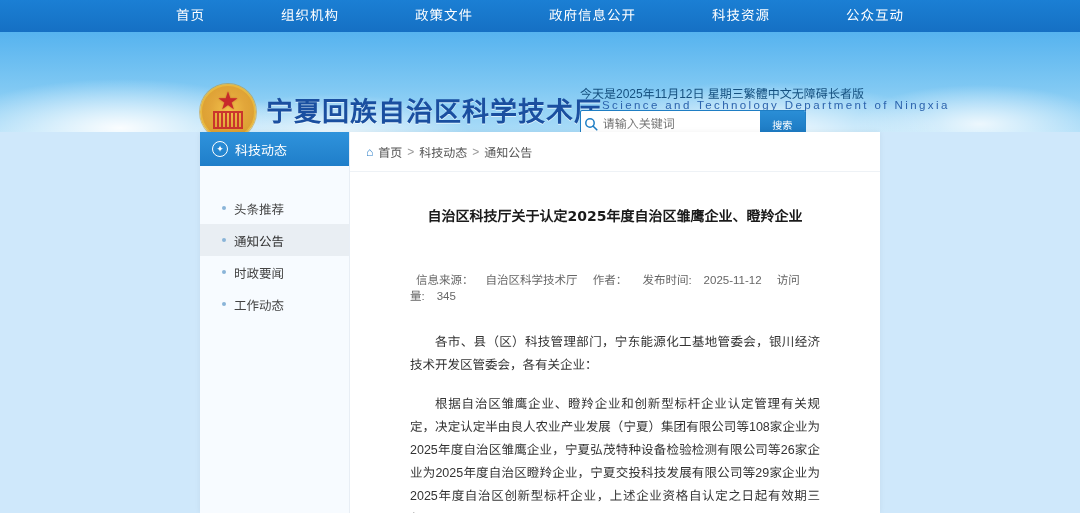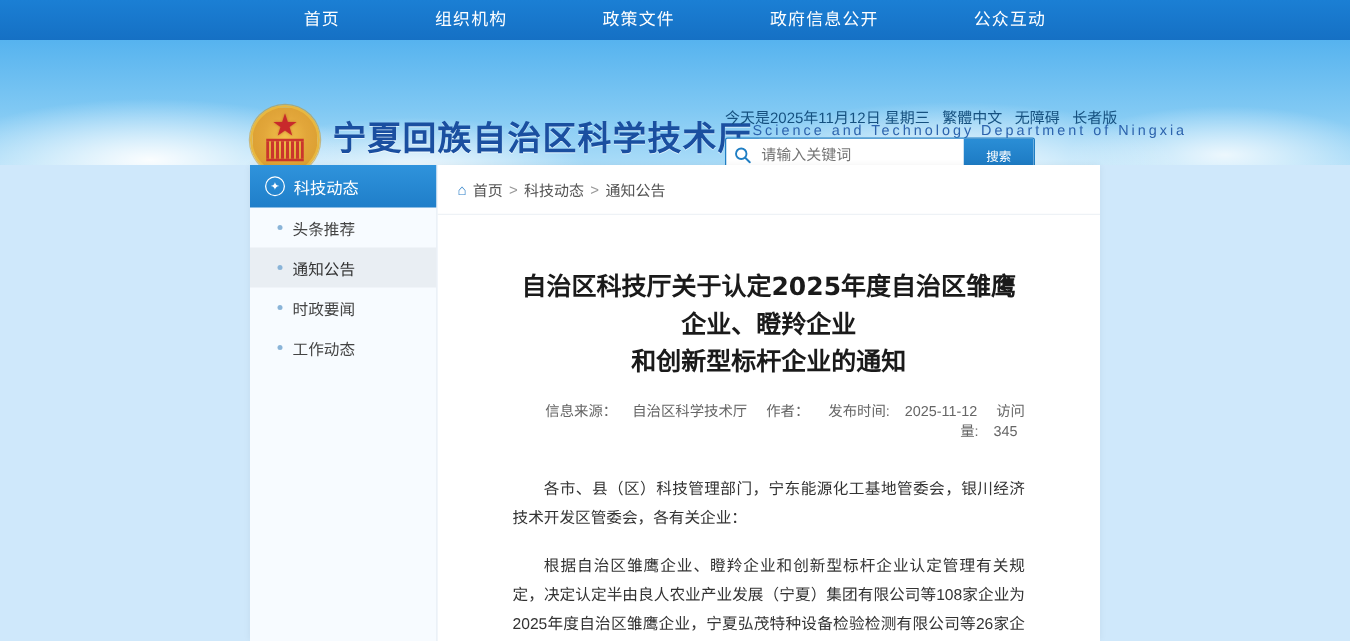--- a/index.html
+++ b/index.html
@@ -98,32 +98,32 @@
   .banner-right {
     position: absolute;
     right: 200px; top: 52px;
     width: 300px;
   }
   .banner-links {
     font-size: 12px;
     color: #15507f;
     display: flex;
     align-items: center;
-    gap: 10px;
+    gap: 0;
     white-space: nowrap;
     margin-bottom: 9px;
     justify-content: flex-start;
   }
   .banner-links .date-text { color: #15507f; }
   .banner-links .lk { color: #15507f; cursor: pointer; }
 
   .searchbar {
     display: flex;
     height: 28px;
-    width: 248px;
+    width: 226px;
     border: 1px solid #1f7ec4;
     background: #ffffff;
     border-radius: 2px;
     overflow: hidden;
   }
   .search-ico {
     width: 26px; display: flex; align-items: center; justify-content: center;
     color: #1f7ec4;
   }
   .search-input {
@@ -166,21 +166,21 @@
     gap: 7px;
     padding-left: 12px;
     font-size: 13px;
   }
   .sb-ico {
     width: 16px; height: 16px; border-radius: 50%;
     border: 1.5px solid #fff;
     display: inline-flex; align-items: center; justify-content: center;
     font-size: 9px; line-height: 1;
   }
-  .sidebar-list { padding-top: 0; }
+  .sidebar-list { padding-top: 26px; }
   .sb-item {
     height: 32px;
     display: flex; align-items: center;
     font-size: 12.5px;
     color: #444;
     padding-left: 22px;
     cursor: pointer;
     position: relative;
   }
   .sb-item .dot {
@@ -212,32 +212,32 @@
   .crumb .home-ico { color: #2f80c8; font-size: 12px; }
   .crumb a { color: #555; text-decoration: none; cursor: pointer; }
   .crumb .sep { color: #999; }
 
   .article {
     padding: 26px 60px 10px 60px;
   }
   .art-title {
     text-align: center;
     font-family: "DejaVu Sans", sans-serif;
-    font-size: 20px;
+    font-size: 14px;
     font-weight: bold;
     color: #1a1a1a;
     line-height: 30px;
-    margin: 16px auto;
+    margin: 3px auto;
     max-width: 560px;
   }
   .art-meta {
-    text-align: right;
+    text-align: left;
     font-size: 11.5px;
     color: #666;
-    margin-top: 15px;
+    margin-top: 40px;
     padding-bottom: 10px;
   }
   .art-meta span { margin: 0 6px; }
   .art-body {
     margin-top: 18px;
     font-size: 12.5px;
     color: #333;
     line-height: 23px;
   }
   .art-body p {
@@ -247,20 +247,21 @@
   }
 </style>
 </head>
 <body>
 
 <div class="topnav">
   <div class="nav-item">首页</div>
   <div class="nav-item">组织机构</div>
   <div class="nav-item">政策文件</div>
   <div class="nav-item">政府信息公开</div>
+  <div class="nav-item">科技资源</div>
   <div class="nav-item">公众互动</div>
 </div>
 
 <div class="banner">
 
   <div class="logo-area">
     <div class="emblem"></div>
     <div class="site-titles">
       <div class="site-title-cn">宁夏回族自治区科学技术厅</div>
       <div class="site-title-en">Science  and  Technology  Department  of  Ningxia</div>
@@ -321,21 +322,20 @@
       <a>首页</a>
       <span class="sep">&gt;</span>
       <a>科技动态</a>
       <span class="sep">&gt;</span>
       <a>通知公告</a>
     </div>
 
     <div class="article">
       <div class="art-title">
         <div>自治区科技厅关于认定2025年度自治区雏鹰企业、瞪羚企业</div>
-        <div>和创新型标杆企业的通知</div>
       </div>
 
       <div class="art-meta">
         <span>信息来源：</span><span>自治区科学技术厅</span>
         <span>作者：</span>
         <span>发布时间:</span><span>2025-11-12</span>
         <span>访问量:</span><span>345</span>
       </div>
 
       <div class="art-body">

